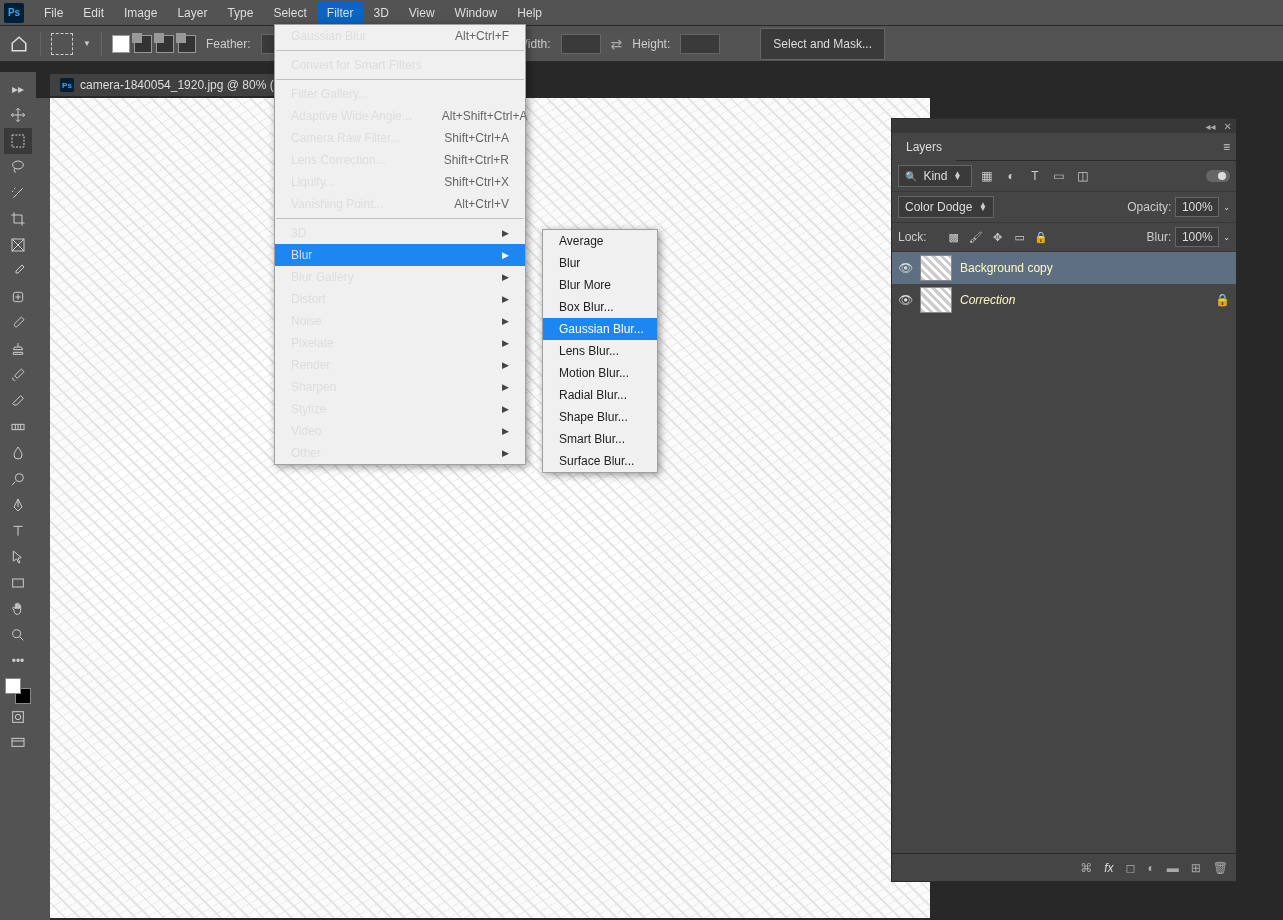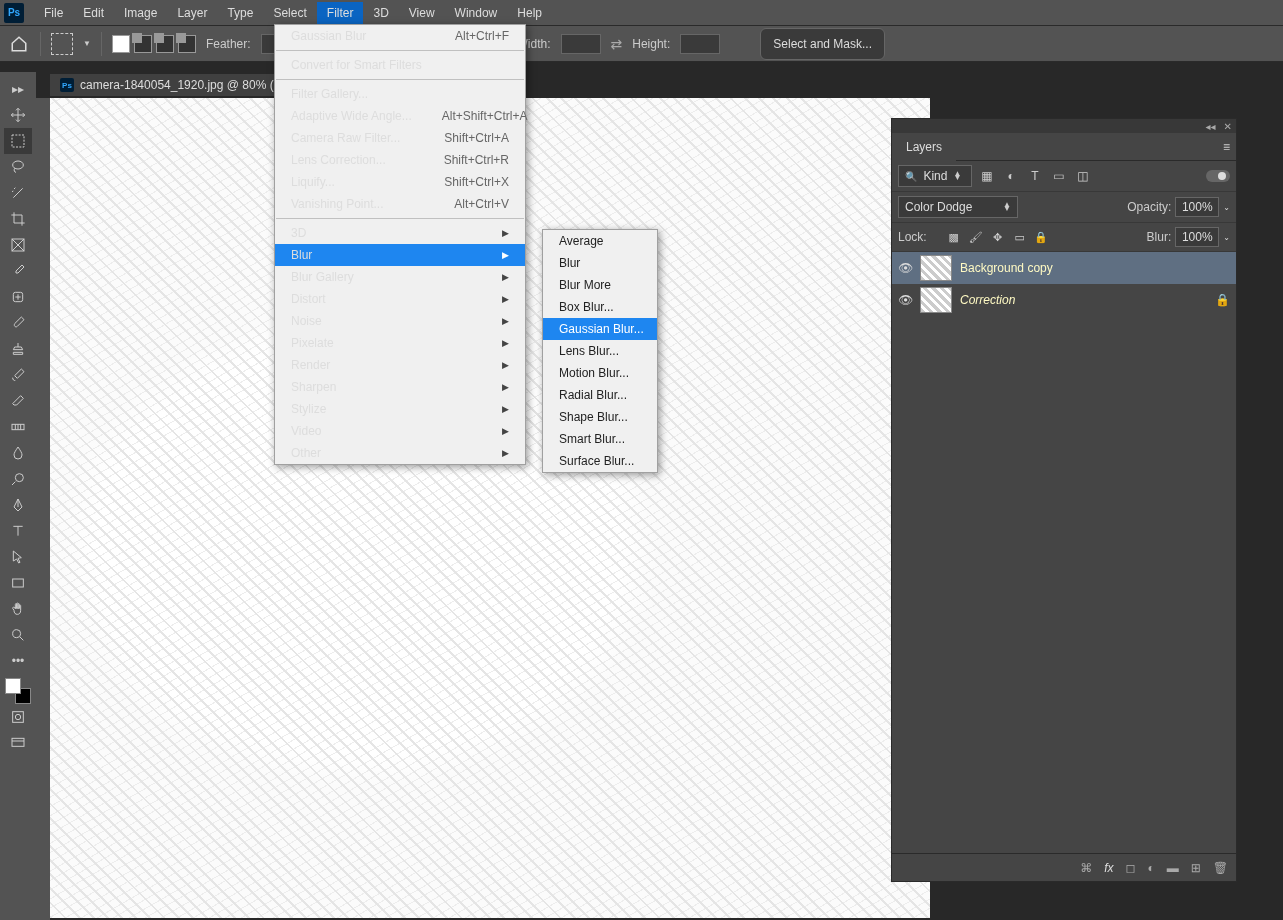--- a/index.html
+++ b/index.html
@@ -10,21 +10,21 @@
 .menubar .mitem.active{background:#0a64c2}
 .optbar{height:36px;background:#535353;display:flex;align-items:center;gap:10px;padding:0 8px;border-bottom:1px solid #2a2a2a}
 .home-icon{width:22px;height:22px;display:flex;align-items:center;justify-content:center}
 .sel-chip{width:22px;height:22px;border:1px dashed #ccc}
 .sqgroup{display:flex;gap:4px;align-items:center}
 .sq{width:18px;height:18px;background:#fff;border:1px solid #999}
 .sq.dark{background:#333}
 .lbl{color:#ccc}
 .numfield{width:40px;height:20px;background:#3a3a3a;border:1px solid #666;text-align:center;color:#ccc}
 .swap-icon{color:#aaa;font-size:14px}
-.btn-mask{background:#3a3a3a;border:1px solid #666;border-radius:6px;padding:8px 12px;color:#ddd}
+.btn-mask{background:#3a3a3a;border:1px solid #666;border-radius:1px;padding:8px 12px;color:#ddd}
 .tabbar{height:10px;background:#282828}
 .doc-tab-row{background:#282828;display:flex;align-items:center;padding-left:50px;height:26px}
 .doc-tab{background:#404040;padding:4px 10px;color:#ddd;position:relative;display:flex;align-items:center;gap:6px}
 .ps-mini{width:14px;height:14px;background:#001e36;color:#31a8ff;font-size:8px;font-weight:700;display:flex;align-items:center;justify-content:center;border-radius:2px}
 .toolcol{position:absolute;left:0;top:72px;width:36px;background:#535353;display:flex;flex-direction:column;align-items:center;padding-top:4px}
 .tool{width:28px;height:26px;display:flex;align-items:center;justify-content:center;color:#ccc;cursor:default}
 .tool svg{width:16px;height:16px;stroke:#ccc;fill:none;stroke-width:1.5}
 .tool.active{background:#3a3a3a}
 .canvas{position:absolute;left:50px;top:98px;right:0;bottom:0;background:#282828}
 .image-area{position:absolute;left:0;top:0;width:880px;height:820px;background:#f0f0f0;background-image:
@@ -52,21 +52,21 @@
 .layers-tab .tab{padding:7px 14px;background:#454545;color:#ddd}
 .burger{margin-left:auto;margin-right:6px;color:#ccc}
 .lrow{display:flex;align-items:center;gap:8px;padding:4px 6px;border-bottom:1px solid #383838}
 .lrow .dd{background:#3a3a3a;border:1px solid #666;height:22px;display:flex;align-items:center;padding:0 6px;gap:6px}
 .kind-dd{width:74px}
 .carets{font-size:8px;color:#ccc;line-height:4px}
 .filter-icons{display:flex;gap:10px;align-items:center}
 .filter-icons span{width:14px;text-align:center;color:#ccc}
 .toggle{width:24px;height:12px;background:#666;border-radius:6px;position:relative;margin-left:auto}
 .toggle::after{content:'';position:absolute;width:8px;height:8px;background:#ddd;border-radius:50%;top:2px;left:12px}
-.blend-dd{width:120px}
+.blend-dd{width:96px}
 .opac-box{display:flex;align-items:center;gap:4px;margin-left:auto}
 .pct{background:#3a3a3a;border:1px solid #666;width:44px;height:20px;display:flex;align-items:center;justify-content:center}
 .lock-row{padding:4px 6px;display:flex;align-items:center;gap:20px;border-bottom:1px solid #383838}
 .lock-icons{display:flex;gap:8px}
 .lock-icons span{width:14px;text-align:center;color:#ccc;font-size:11px}
 .layer-list{flex:1;overflow:auto}
 .layer-item{display:flex;align-items:center;height:32px;padding:0 6px;gap:8px}
 .layer-item.sel{background:#5f6f82}
 .eye{width:14px;text-align:center;color:#ddd}
 .thumb{width:32px;height:26px;background:#ddd;border:1px solid #888;background-image:repeating-linear-gradient(45deg,#ccc 0 3px,#fff 3px 6px)}

